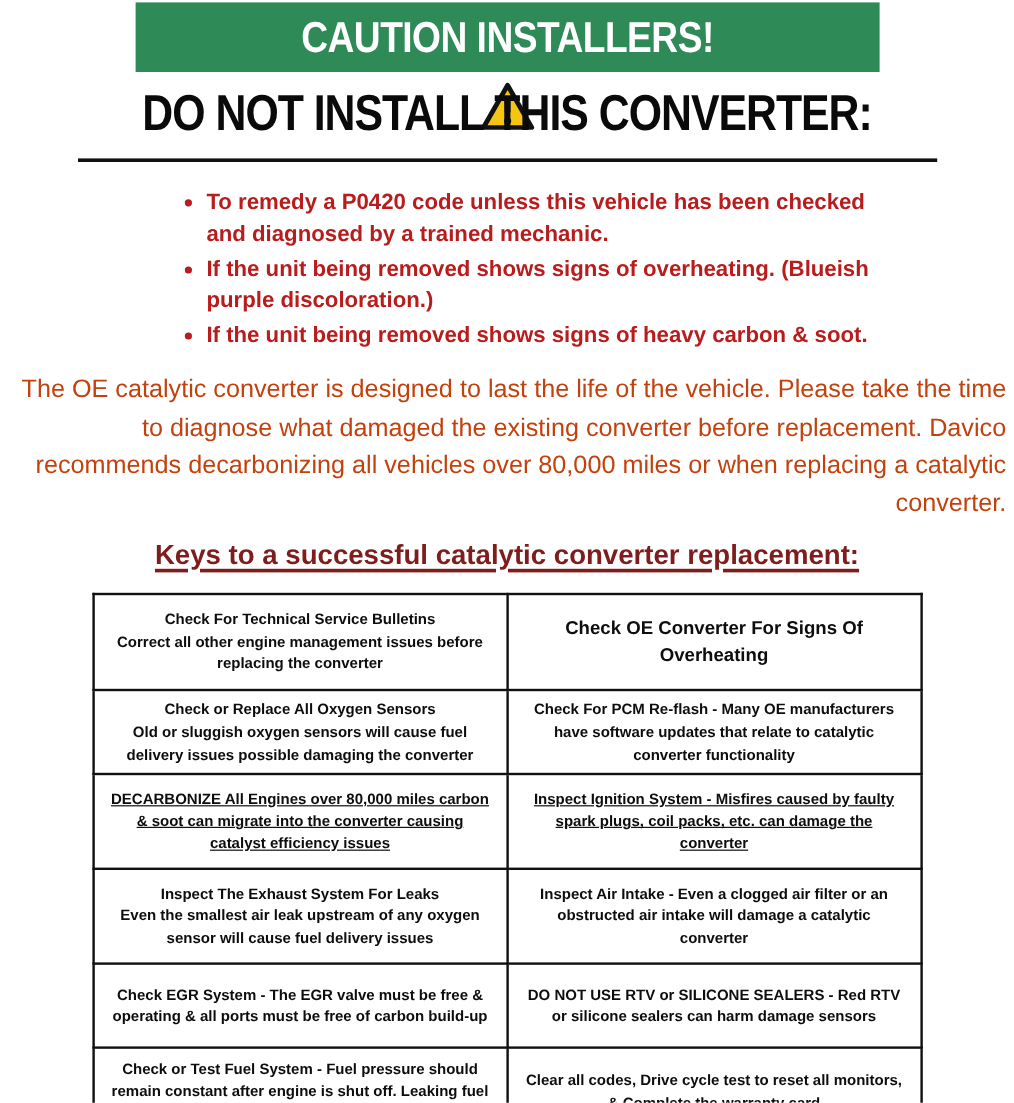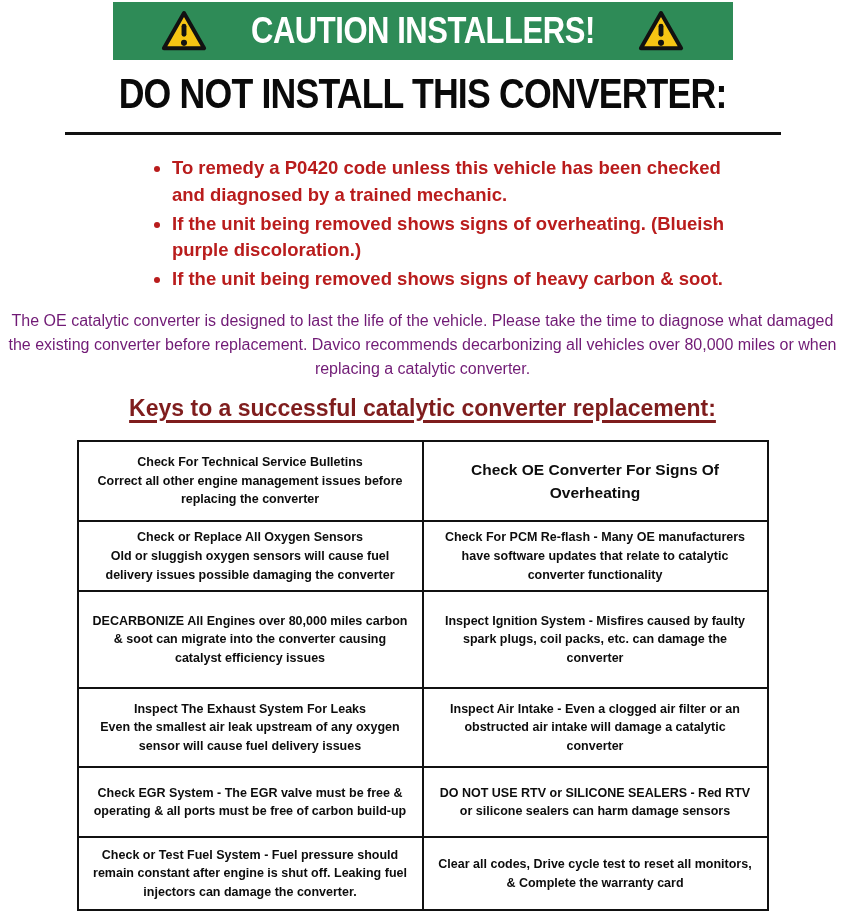--- a/index.html
+++ b/index.html
@@ -22,20 +22,21 @@
   
   .banner {
     width: 620px;
     height: 58px;
     margin: 2px auto 0 auto;
     background: #2e8b57;
     display: flex;
     align-items: center;
     justify-content: center;
     gap: 16px;
+    flex-direction: column;
   }
   .banner .tri {
     width: 46px;
     height: 42px;
     flex: 0 0 auto;
   }
   .banner-title {
     color: #ffffff;
     font-weight: bold;
     font-size: 36px;
@@ -83,25 +84,25 @@
     line-height: 1.45;
     margin-left: 22px;
     margin-bottom: 2px;
     color: #b91c1c;
   }
 
   
   .advisory {
     width: 832px;
     margin: 16px auto 0 auto;
-    text-align: center;
-    font-size: 16px;
+    text-align: right;
+    font-size: 21px;
     line-height: 1.5;
     font-weight: 400;
-    color: #701a75;
+    color: #c2410c;
   }
 
   
   .keys-wrap { text-align: center; margin-top: 14px; }
   .keys-heading {
     display: inline-block;
     margin: 0;
     font-size: 23px;
     font-weight: bold;
     color: #7f1d1d;
@@ -125,21 +126,21 @@
     padding: 6px 14px;
     font-weight: bold;
     font-size: 12.5px;
     line-height: 1.5;
     white-space: pre-line;
     color: #0d0d0d;
   }
   .tips-table td.big { font-size: 15.5px; }
   .tips-table tr.r1 { height: 80px; }
   .tips-table tr.r2 { height: 60px; }
-  .tips-table tr.r3 { height: 97px; }
+  .tips-table tr.r3 { height: 79px; text-decoration: underline; }
   .tips-table tr.r4 { height: 79px; }
   .tips-table tr.r5 { height: 70px; }
   .tips-table tr.r6 { height: 73px; }
 </style>
 </head>
 <body>
 
 <div class="page">
 
   <div class="banner">

